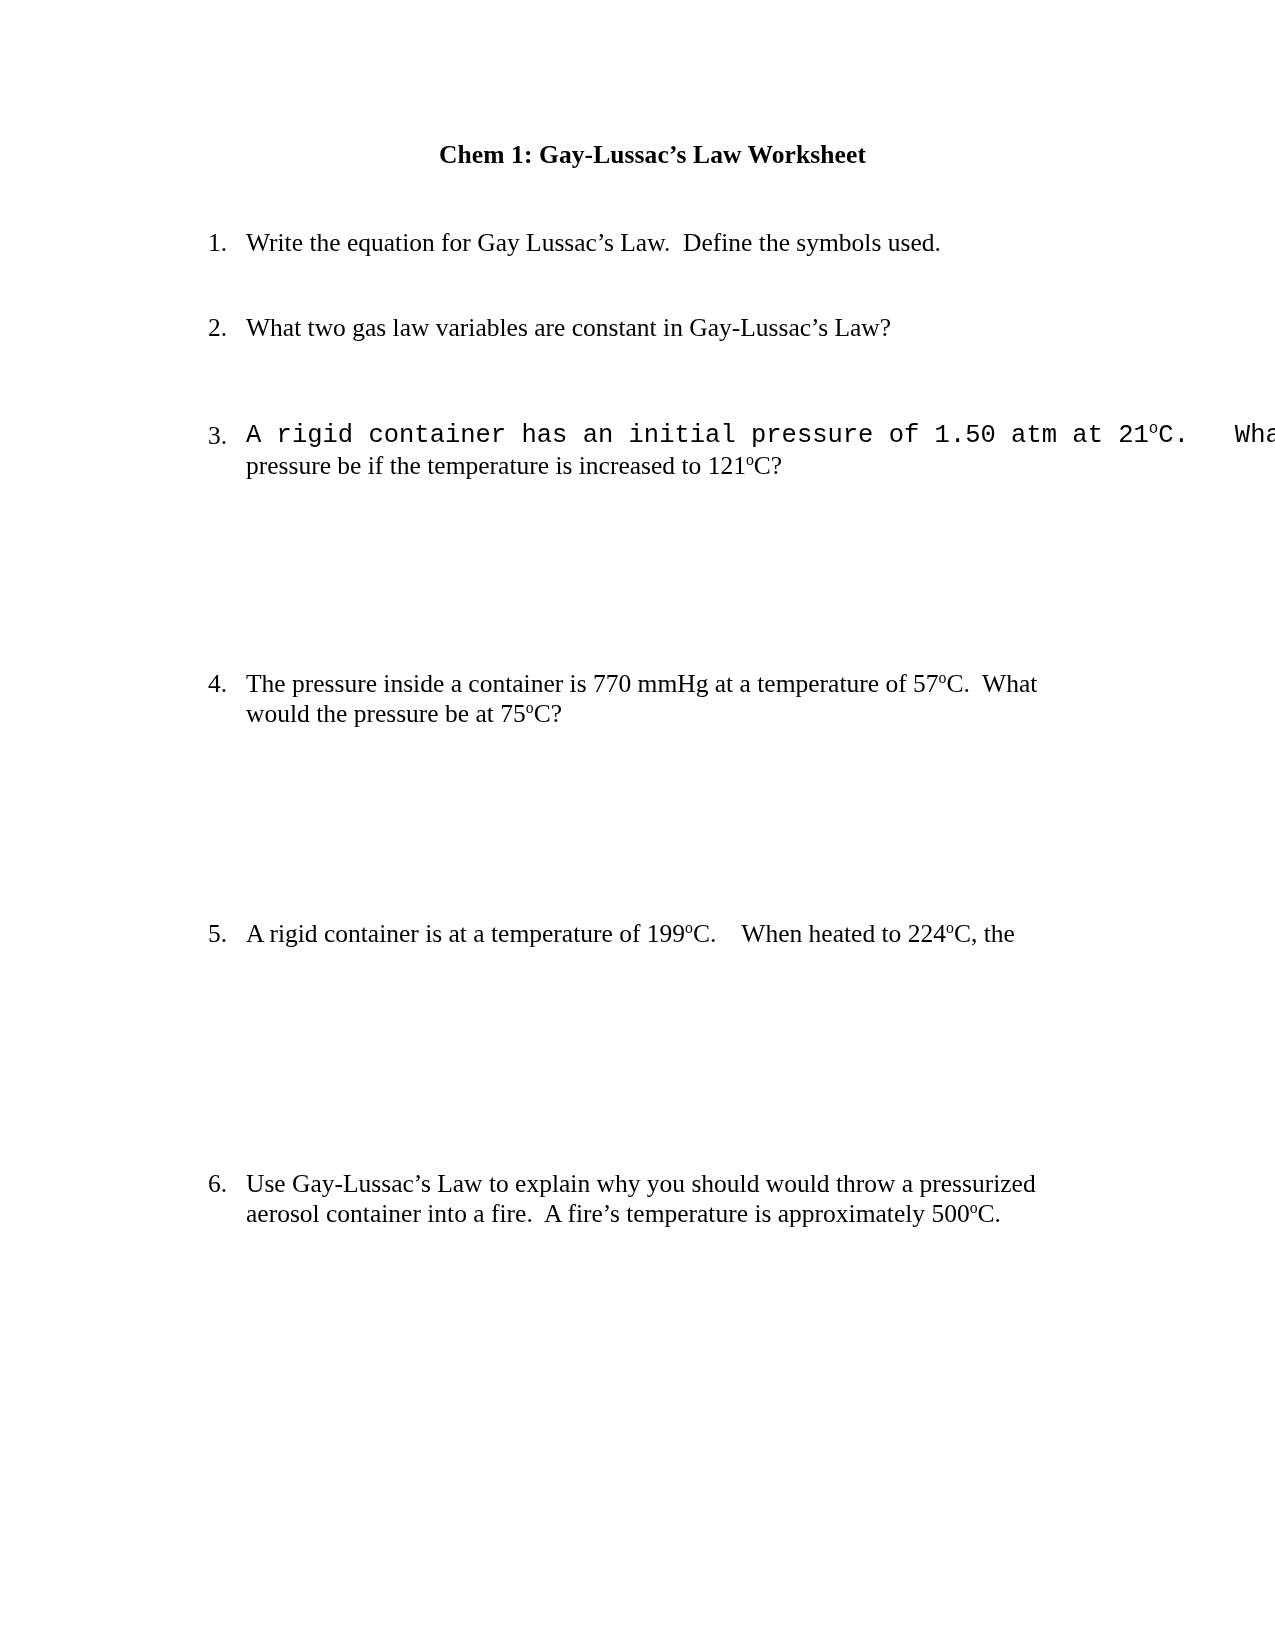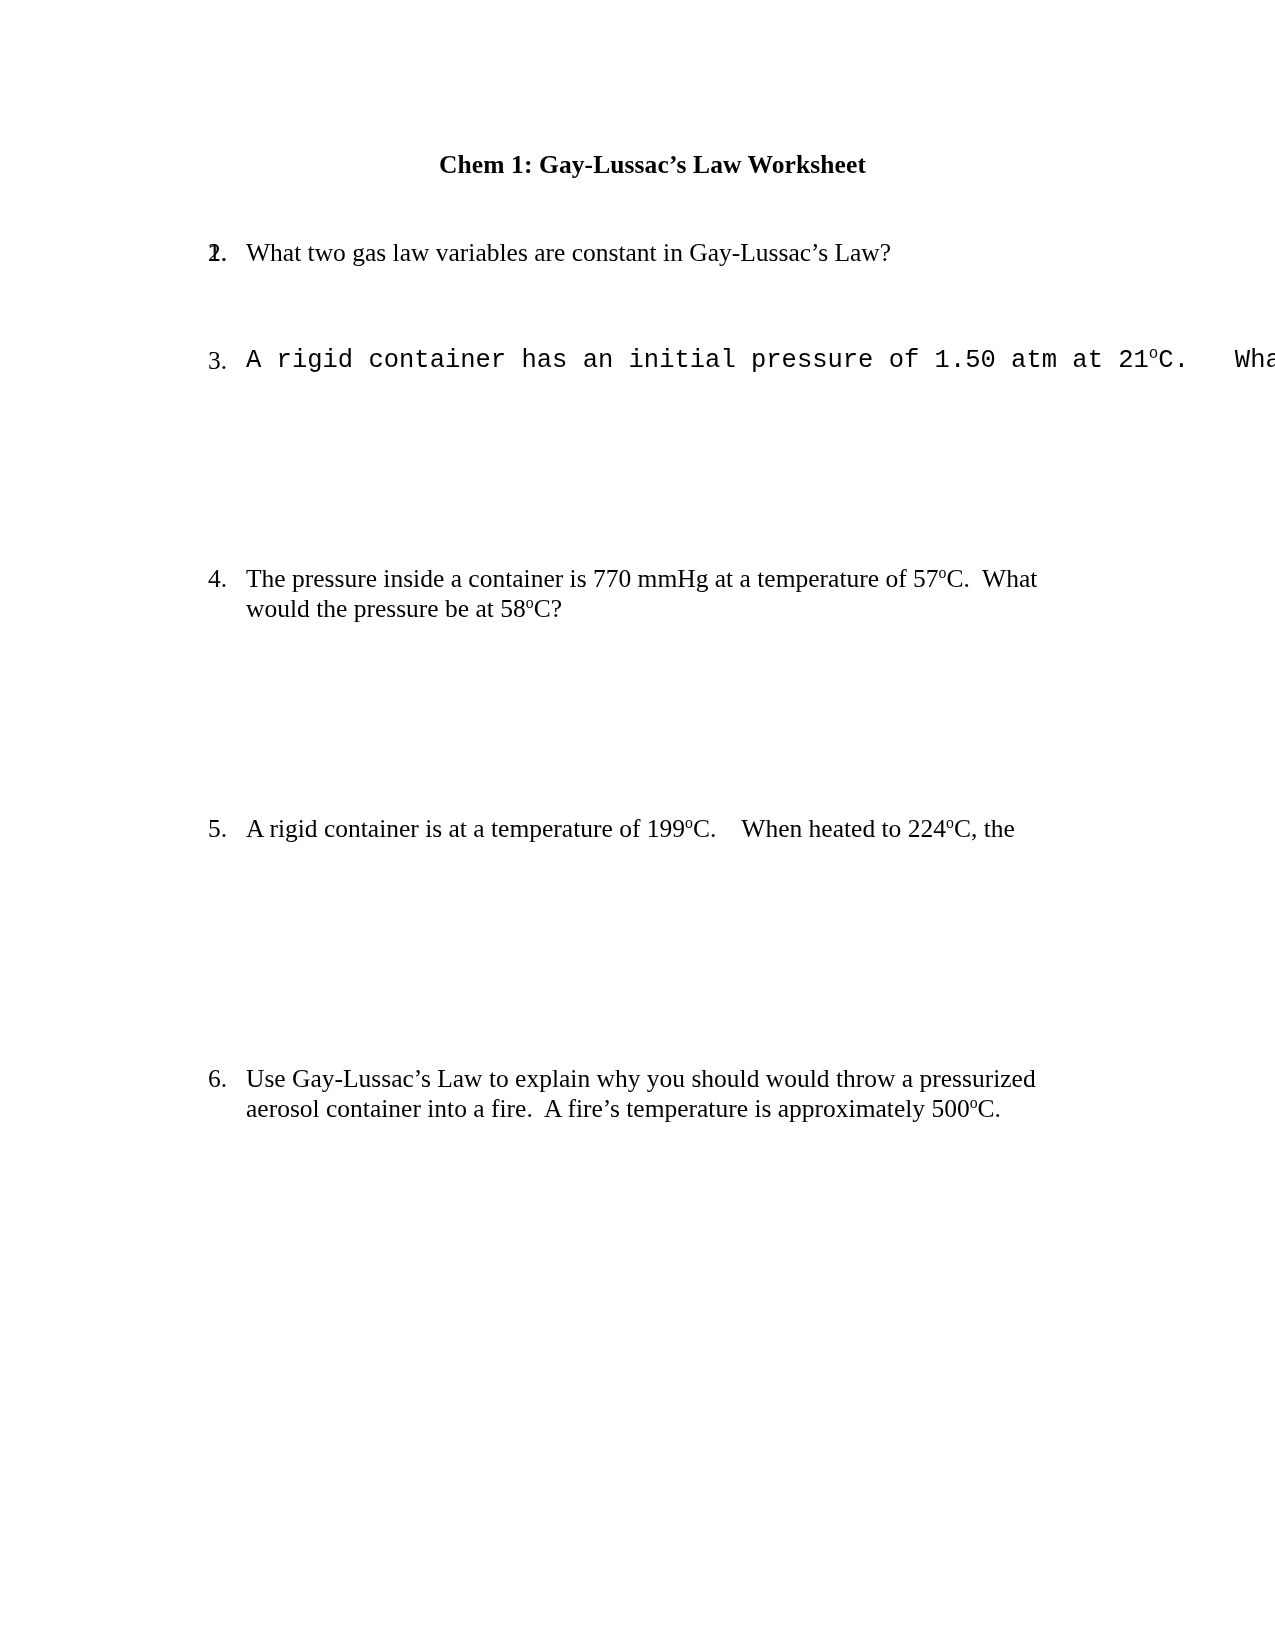--- a/index.html
+++ b/index.html
@@ -14,21 +14,21 @@
     background: #ffffff;
     margin: 0 auto;
     overflow: hidden;
     font-family: "Liberation Serif", "DejaVu Serif", serif;
     color: #000000;
     -webkit-font-smoothing: antialiased;
   }
   .doc-body {
     position: absolute;
     left: 0;
-    top: 10px;
+    top: 0;
     width: 1275px;
   }
 
   
   .doc-title {
     text-align: center;
     font-weight: bold;
     font-size: 25.5px;
     line-height: 1.2;
     letter-spacing: 0.1px;
@@ -87,41 +87,45 @@
 
 <div class="page">
   <div class="doc-body">
 
     <h1 class="doc-title">Chem 1:  Gay-Lussac’s Law Worksheet</h1>
 
     <ol class="question-list">
 
       <li class="question q1">
         <span class="q-number">1.</span>
+        <span class="q-text">
+            <span style="display: block;"><span class="sp">Write the equation for Gay Lussac’s Law.  Define the symbols used.</span></span>
+          </span>
       </li>
 
       <li class="question q2">
         <span class="q-number">2.</span>
         <span class="q-text">
             <span style="display: block;"><span class="sp">What two gas law variables are constant in Gay-Lussac’s Law?</span></span>
           </span>
       </li>
 
       <li class="question q3">
         <span class="q-number">3.</span>
         <span class="q-text">
             <span style="display: block; font-family: Liberation Mono, monospace;"><span class="sp">A rigid container has an initial pressure of 1.50 atm at 21</span><span class="deg">o</span><span class="sp">C.   What will the</span></span>
+            <span style="display: block;"><span class="sp">pressure be if the temperature is increased to 121</span><span class="deg">o</span><span class="sp">C?</span></span>
           </span>
       </li>
 
       <li class="question q4">
         <span class="q-number">4.</span>
         <span class="q-text">
             <span style="display: block;"><span class="sp">The pressure inside a container is 770 mmHg at a temperature of 57</span><span class="deg">o</span><span class="sp">C.  What</span></span>
-            <span style="display: block;"><span class="sp">would the pressure be at 58</span><span class="deg">o</span><span class="sp">C?</span></span>
+            <span style="display: block;"><span class="sp">would the pressure be at 75</span><span class="deg">o</span><span class="sp">C?</span></span>
           </span>
       </li>
 
       <li class="question q5">
         <span class="q-number">5.</span>
         <span class="q-text">
             <span style="display: block;"><span class="sp">A rigid container is at a temperature of 199</span><span class="deg">o</span><span class="sp">C.    When heated to 224</span><span class="deg">o</span><span class="sp">C, the</span></span>
           </span>
       </li>
 

